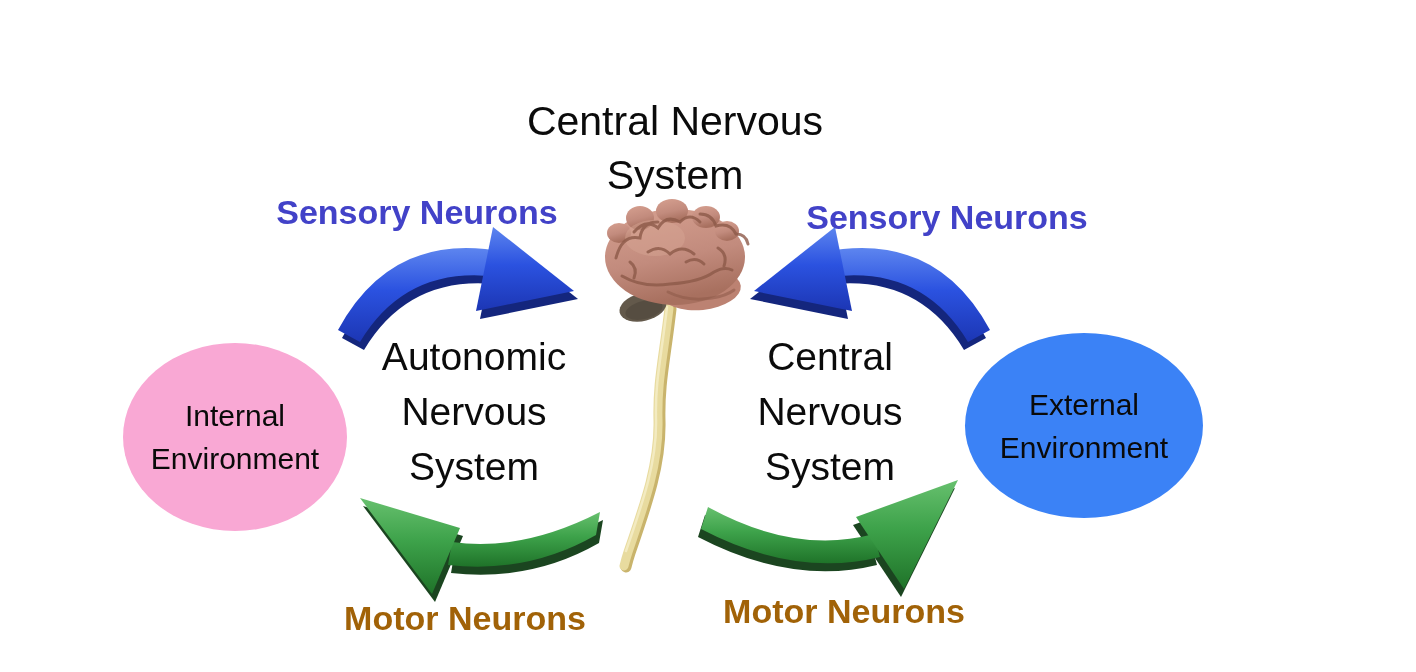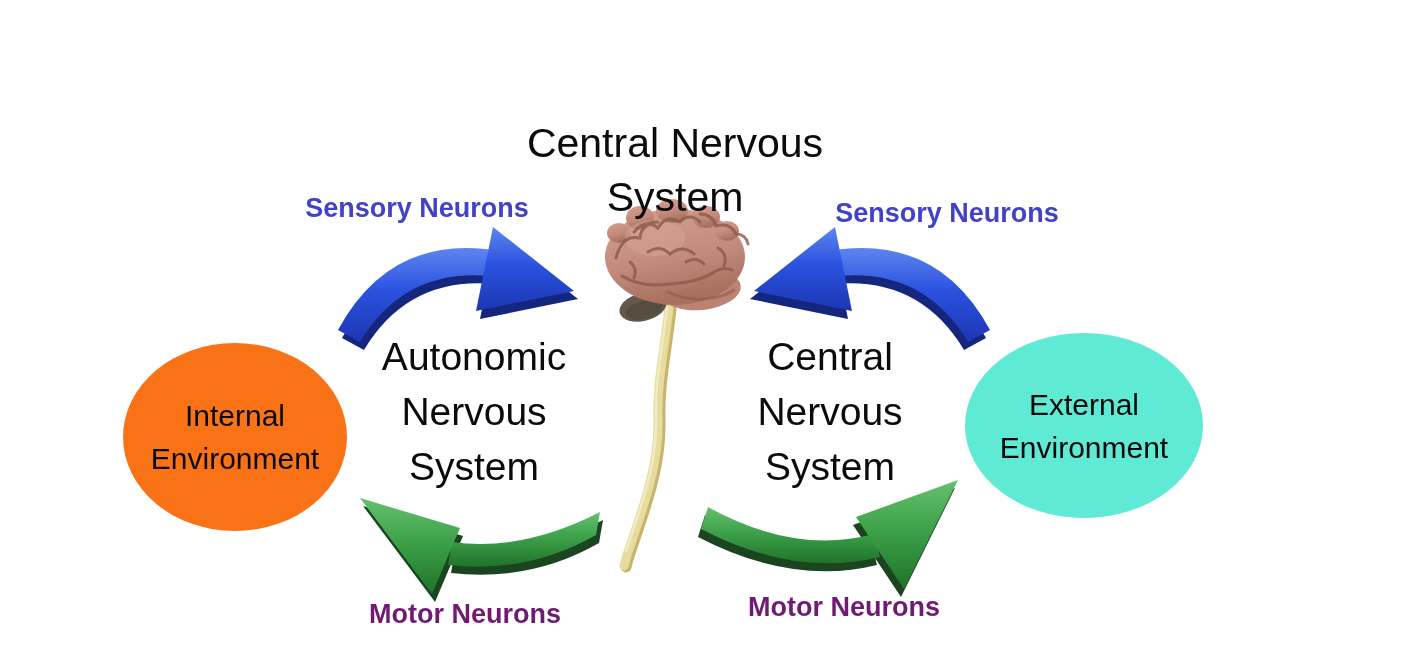--- a/index.html
+++ b/index.html
@@ -8,25 +8,25 @@
     font-family:"Liberation Sans",sans-serif;color:#000;
   }
   .abs{position:absolute;}
   .ctr{transform:translateX(-50%);text-align:center;}
   .title{font-size:41px;line-height:54px;font-weight:400;color:#0b0b0b;white-space:nowrap;}
   .system{font-size:39px;line-height:55px;font-weight:400;color:#0b0b0b;white-space:nowrap;text-align:center;}
   .env{
     display:flex;flex-direction:column;align-items:center;justify-content:center;
     border-radius:50%;font-size:30px;line-height:43px;color:#0a0a0a;text-align:center;
   }
-  .env-internal{left:123px;top:343px;width:224px;height:188px;background:#f97316;}
-  .env-external{left:965px;top:333px;width:238px;height:185px;background:#5eead4;text-align:center;}
-  .neuron-label{font-size:27px;font-weight:700;white-space:nowrap;}
+  .env-internal{left:123px;top:343px;width:224px;height:188px;background:#f9a8d4;}
+  .env-external{left:965px;top:333px;width:238px;height:185px;background:#3b82f6;text-align:center;}
+  .neuron-label{font-size:34px;font-weight:700;white-space:nowrap;}
   .sensory{color:#4242c8;}
-  .motor{color:#701a75;}
+  .motor{color:#a16207;}
   #artwork{position:absolute;left:0;top:0;z-index:2;pointer-events:none;}
   .txt{z-index:3;}
   .env{z-index:1;}
 </style>
 </head>
 <body>
 
 <div id="stage">
 
   <div class="abs env env-internal">
@@ -127,21 +127,21 @@
         <path d="M 622 276 q 20 12 48 8 q 30 -2 44 -12 q 10 -6 18 -2"></path>
         <path d="M 648 252 q 12 -8 22 2 q 12 -10 24 0"></path>
         <path d="M 718 248 q 10 6 6 18"></path>
         <path d="M 630 262 q 8 6 4 16"></path>
         <path d="M 686 262 q 10 -6 18 2"></path>
         <path d="M 668 292 q 20 10 44 6 q 14 -2 22 -8" opacity="0.7"></path>
       </g>
     </g>
   </svg>
 
-  <div class="abs ctr txt title" style="left:675px;top:94px;margin-top:22px;">
+  <div class="abs ctr txt title" style="left:675px;top:94px;">
     <div>Central Nervous</div>
     <div>System</div>
   </div>
 
   <div class="abs ctr txt system" style="left:474px;top:329px;">
     <div>Autonomic</div>
     <div>Nervous</div>
     <div>System</div>
   </div>
 

